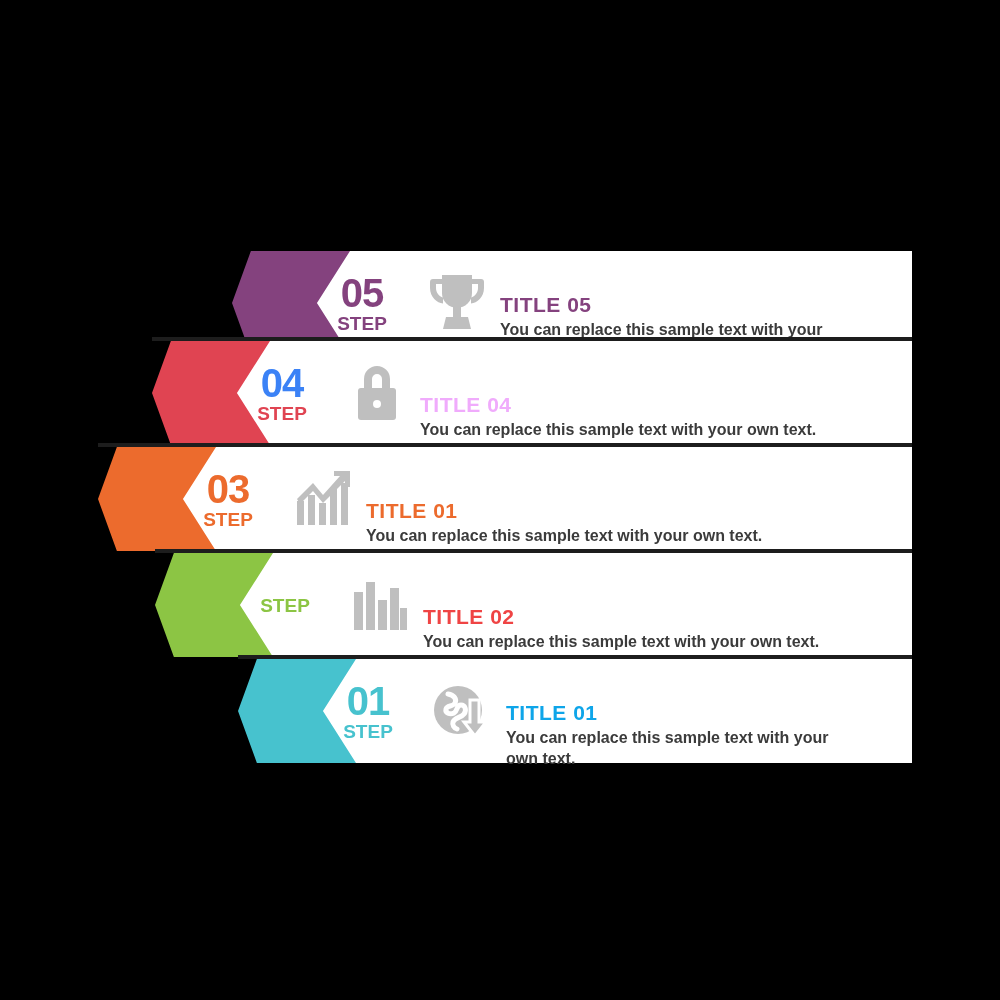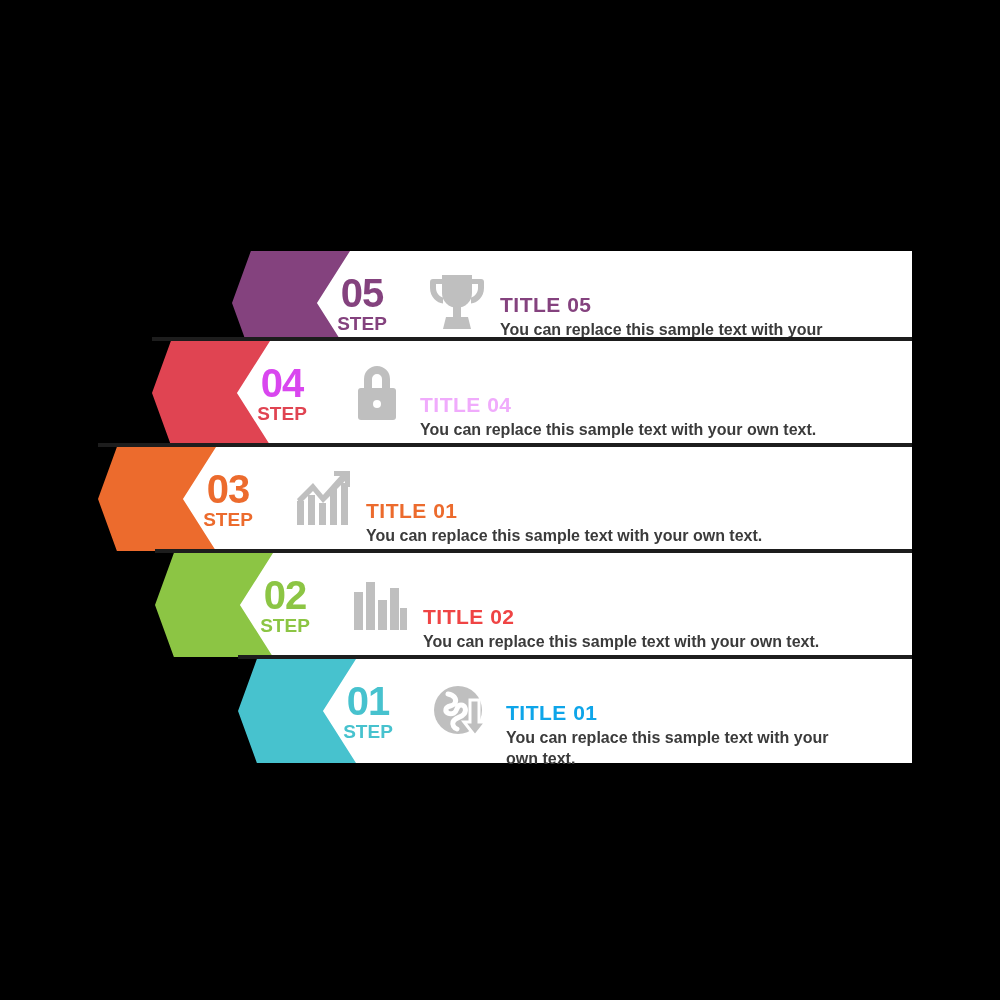--- a/index.html
+++ b/index.html
@@ -145,21 +145,21 @@
       </div>
     </div>
   </div>
   <div class="sep" style="left:152px; top:337px; width:760px;"></div>
 
   <div class="row" id="row04">
     <div class="panel"></div>
     <div class="chev" style="background:#E04452"></div>
     <div class="rowinner">
       <div class="stepbox">
-        <span class="stepnum" style="color:#d946ef">04</span>
+        <span class="stepnum" style="color:#3b82f6">04</span>
         <span class="steplbl" style="color:#E04452">STEP</span>
       </div>
       <div class="iconbox">
         <svg width="52" height="62" viewBox="0 0 52 62">
           <path d="M26 4 a13 13 0 0 0 -13 13 v10 h8 v-10 a5 5 0 0 1 10 0 v10 h8 v-10 a13 13 0 0 0 -13 -13 z" fill="#bfbfbf"></path>
           <rect x="7" y="26" width="38" height="32" rx="3" fill="#bfbfbf"></rect>
           <circle cx="26" cy="42" r="4" fill="#ffffff"></circle>
         </svg>
       </div>
       <div class="textbox">
@@ -194,21 +194,20 @@
       </div>
     </div>
   </div>
   <div class="sep" style="left:155px; top:549px; width:757px;"></div>
 
   <div class="row" id="row02">
     <div class="panel"></div>
     <div class="chev" style="background:#8CC544"></div>
     <div class="rowinner">
       <div class="stepbox">
-        <span class="stepnum" style="color:#8CC544">02</span>
         <span class="steplbl" style="color:#8CC544">STEP</span>
       </div>
       <div class="iconbox">
         <svg width="56" height="54" viewBox="0 0 56 54">
           <rect x="2" y="14" width="9" height="38" fill="#bfbfbf"></rect>
           <rect x="14" y="4" width="9" height="48" fill="#bfbfbf"></rect>
           <rect x="26" y="22" width="9" height="30" fill="#bfbfbf"></rect>
           <rect x="38" y="10" width="9" height="42" fill="#bfbfbf"></rect>
           <rect x="48" y="30" width="7" height="22" fill="#bfbfbf"></rect>
         </svg>

